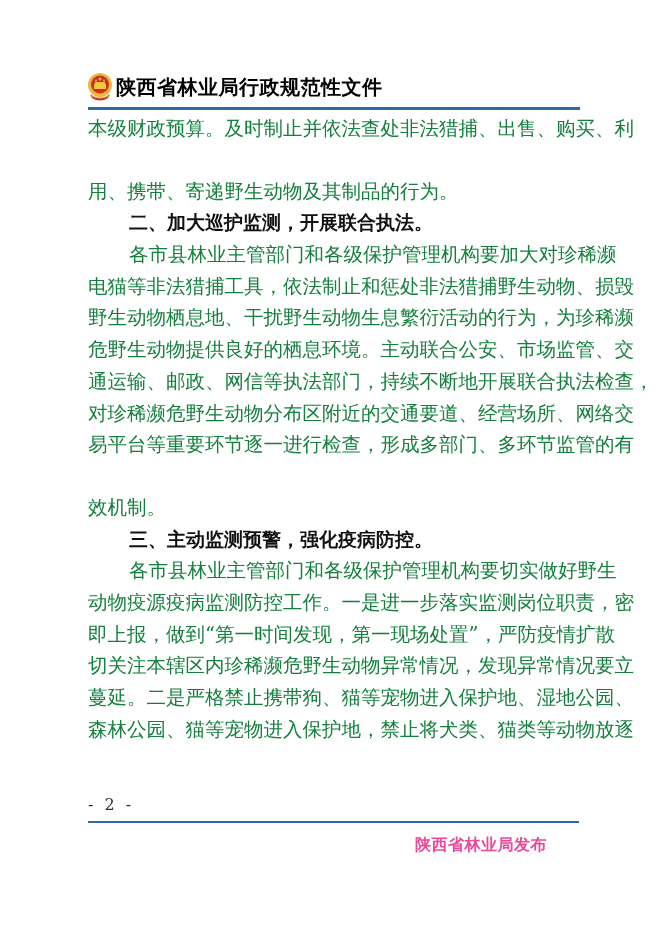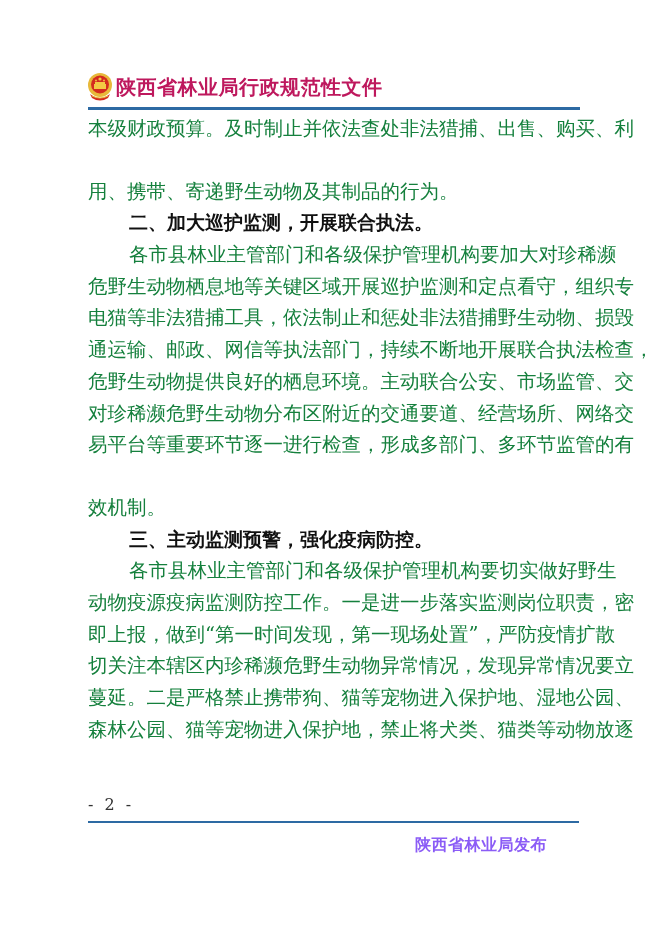--- a/index.html
+++ b/index.html
@@ -2,35 +2,35 @@
 <html><head>
   <meta charset="utf-8">
   <style>
     html, body { margin: 0; padding: 0; background: #ffffff; }
     body { width: 662px; height: 936px; position: relative; overflow: hidden;
            font-family: "DejaVu Serif", "Liberation Serif", serif; color: #1a1a1a; }
     .header { position: absolute; left: 86px; top: 70px; height: 34px; display: flex; align-items: center; }
     .emblem { width: 28px; height: 30px; position: relative; margin-right: 2px; }
     .emblem svg { display: block; }
     .header-title { font-family: "DejaVu Sans", "Liberation Sans", sans-serif; font-weight: bold;
-                    font-size: 20px; color: #be185d; letter-spacing: 0.5px; }
+                    font-size: 20px; color: #000000; letter-spacing: 0.5px; }
     .rule { position: absolute; left: 88px; width: 492px; height: 3px; background: #2d6aa3; }
     .rule.top { top: 107px; }
     .rule.bottom { top: 821px; height: 2px; width: 491px; }
     .body { position: absolute; left: 88px; top: 113px; width: 492px; }
     .line { height: 31.7px; line-height: 31.7px; font-size: 19.5px; white-space: nowrap;
             text-align: justify; text-align-last: justify; color: #15803d; }
     .line.last { text-align-last: left; margin-top: 31px; }
     .line.indent { padding-left: 41px; }
     .line.heading { font-family: "DejaVu Sans", "Liberation Sans", sans-serif; font-weight: bold;
                     text-align-last: left; color: #111; font-size: 19px; }
     .page-num { position: absolute; left: 88px; top: 795px; font-size: 16px; color: #333;
                 letter-spacing: 3px; }
     .footer-pub { position: absolute; left: 415px; top: 835px; font-family: "DejaVu Sans", "Liberation Sans", sans-serif;
-                  font-weight: bold; font-size: 16px; color: #8b5cf6; letter-spacing: 0.5px; text-align: right; }
+                  font-weight: bold; font-size: 16px; color: #ec4899; letter-spacing: 0.5px; text-align: right; }
   </style>
 </head>
 <body>
 
 <div class="header">
   <span class="emblem">
     <svg width="28" height="30" viewBox="0 0 28 30">
       <circle cx="14" cy="13" r="12" fill="#e8b93a"></circle>
       <circle cx="14" cy="12.5" r="9" fill="#d42a1f"></circle>
       <rect x="8" y="12" width="12" height="5" fill="#f3c844"></rect>
@@ -45,24 +45,24 @@
   <span class="header-title">陕西省林业局行政规范性文件</span>
 </div>
 
 <div class="rule top"></div>
 
 <div class="body" id="body">
     <div class="line">本级财政预算。及时制止并依法查处非法猎捕、出售、购买、利</div>
     <div class="line last">用、携带、寄递野生动物及其制品的行为。</div>
     <div class="line heading indent">二、加大巡护监测，开展联合执法。</div>
     <div class="line indent">各市县林业主管部门和各级保护管理机构要加大对珍稀濒</div>
-    <div class="line">危野生动物栖息地等关键区域开展巡护监测和定点看守，组织专</div>
     <div class="line">电猫等非法猎捕工具，依法制止和惩处非法猎捕野生动物、损毁</div>
+    <div class="line">野生动物栖息地、干扰野生动物生息繁衍活动的行为，为珍稀濒</div>
+    <div class="line">危野生动物提供良好的栖息环境。主动联合公安、市场监管、交</div>
     <div class="line">通运输、邮政、网信等执法部门，持续不断地开展联合执法检查，</div>
-    <div class="line">危野生动物提供良好的栖息环境。主动联合公安、市场监管、交</div>
     <div class="line">对珍稀濒危野生动物分布区附近的交通要道、经营场所、网络交</div>
     <div class="line">易平台等重要环节逐一进行检查，形成多部门、多环节监管的有</div>
     <div class="line last">效机制。</div>
     <div class="line heading indent">三、主动监测预警，强化疫病防控。</div>
     <div class="line indent">各市县林业主管部门和各级保护管理机构要切实做好野生</div>
     <div class="line">动物疫源疫病监测防控工作。一是进一步落实监测岗位职责，密</div>
     <div class="line">即上报，做到“第一时间发现，第一现场处置”，严防疫情扩散</div>
     <div class="line">切关注本辖区内珍稀濒危野生动物异常情况，发现异常情况要立</div>
     <div class="line">蔓延。二是严格禁止携带狗、猫等宠物进入保护地、湿地公园、</div>
     <div class="line">森林公园、猫等宠物进入保护地，禁止将犬类、猫类等动物放逐</div>

